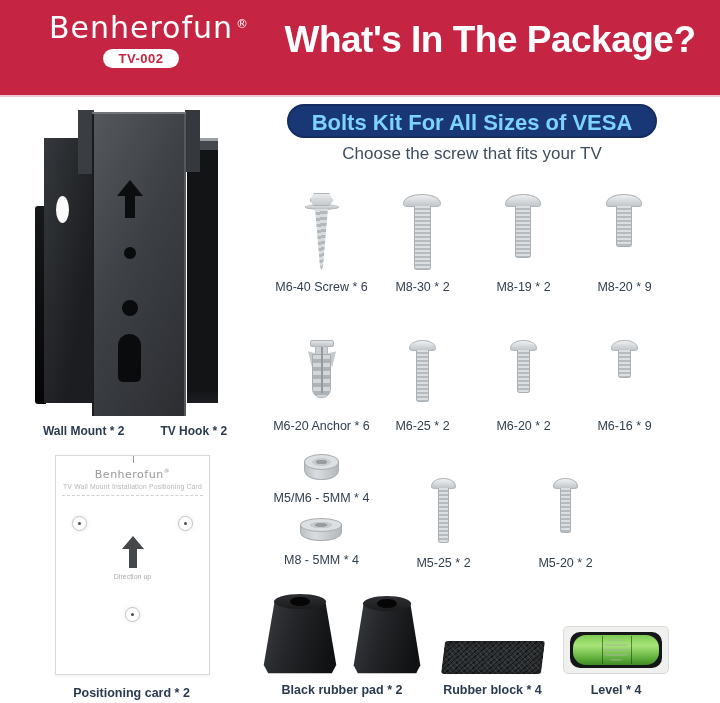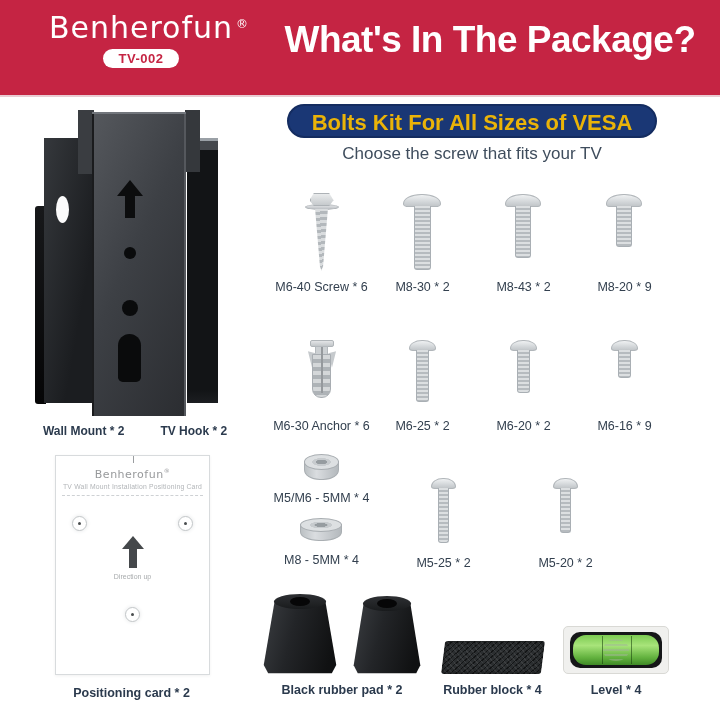--- a/index.html
+++ b/index.html
@@ -64,21 +64,21 @@
   .ca-tri{left:0;top:0;width:0;height:0;border-left:11px solid transparent;
           border-right:11px solid transparent;border-bottom:13px solid #45484b;}
   .ca-stem{left:7px;top:12px;width:8px;height:20px;background:#45484b;}
   .card-dir{position:absolute;top:117px;left:0;width:100%;text-align:center;font-size:7px;color:#a8abad;}
   .pos-caption{position:absolute;left:55px;top:686px;width:153px;text-align:center;
                font-size:12.5px;font-weight:bold;color:var(--bold-label-color,#2b3a4d);white-space:nowrap;}
 
   
   .kit-header{position:absolute;left:287px;top:104px;width:370px;height:34px;line-height:34px;
               background:var(--header-pill-bg,#1a3775);border:2px solid #142c60;border-radius:20px;
-              color:#eab308;font-size:22px;font-weight:bold;text-align:center;box-sizing:border-box;white-space:nowrap;}
+              color:#7dd3fc;font-size:22px;font-weight:bold;text-align:center;box-sizing:border-box;white-space:nowrap;}
   .kit-sub{position:absolute;left:270px;top:144px;width:404px;text-align:center;
            font-size:17px;color:#3f4d5d;}
 
   
   .kit-row{position:absolute;left:271px;width:404px;display:grid;grid-template-columns:repeat(4,101px);
            justify-items:center;}
   .kit-row1{top:180px;text-align:right;}
   .kit-row2{top:337px;}
   .kit-row3{top:452px;gap:21px;}
   .cell{display:flex;flex-direction:column;align-items:center;}
@@ -244,21 +244,21 @@
       </div>
       <div class="blabel">M8-30 * 2</div>
     </div>
     <div class="cell">
       <div class="fig fig-r1">
         <span class="screw" style="--hw:36px;--hh:13px;--sw:16px;--sl:52px;margin-top:14px">
             <i class="sh"></i>
             <i class="ss"></i>
           </span>
       </div>
-      <div class="blabel">M8-43 * 2</div>
+      <div class="blabel">M8-19 * 2</div>
     </div>
     <div class="cell">
       <div class="fig fig-r1">
         <span class="screw" style="--hw:36px;--hh:13px;--sw:16px;--sl:41px;margin-top:14px">
             <i class="sh"></i>
             <i class="ss"></i>
           </span>
       </div>
       <div class="blabel">M8-20 * 9</div>
     </div>
@@ -270,21 +270,21 @@
         <span class="anchor">
           <i class="an-collar"></i>
             <i class="an-neck"></i>
           <i class="an-wing-l"></i>
             <i class="an-wing-r"></i>
           <i class="an-body">
               <i class="an-slot"></i>
             </i>
         </span>
       </div>
-      <div class="blabel">M6-30 Anchor * 6</div>
+      <div class="blabel">M6-20 Anchor * 6</div>
     </div>
     <div class="cell">
       <div class="fig fig-r2">
         <span class="screw" style="--hw:27px;--hh:11px;--sw:13px;--sl:52px;margin-top:3px">
             <i class="sh"></i>
             <i class="ss"></i>
           </span>
       </div>
       <div class="blabel">M6-25 * 2</div>
     </div>

